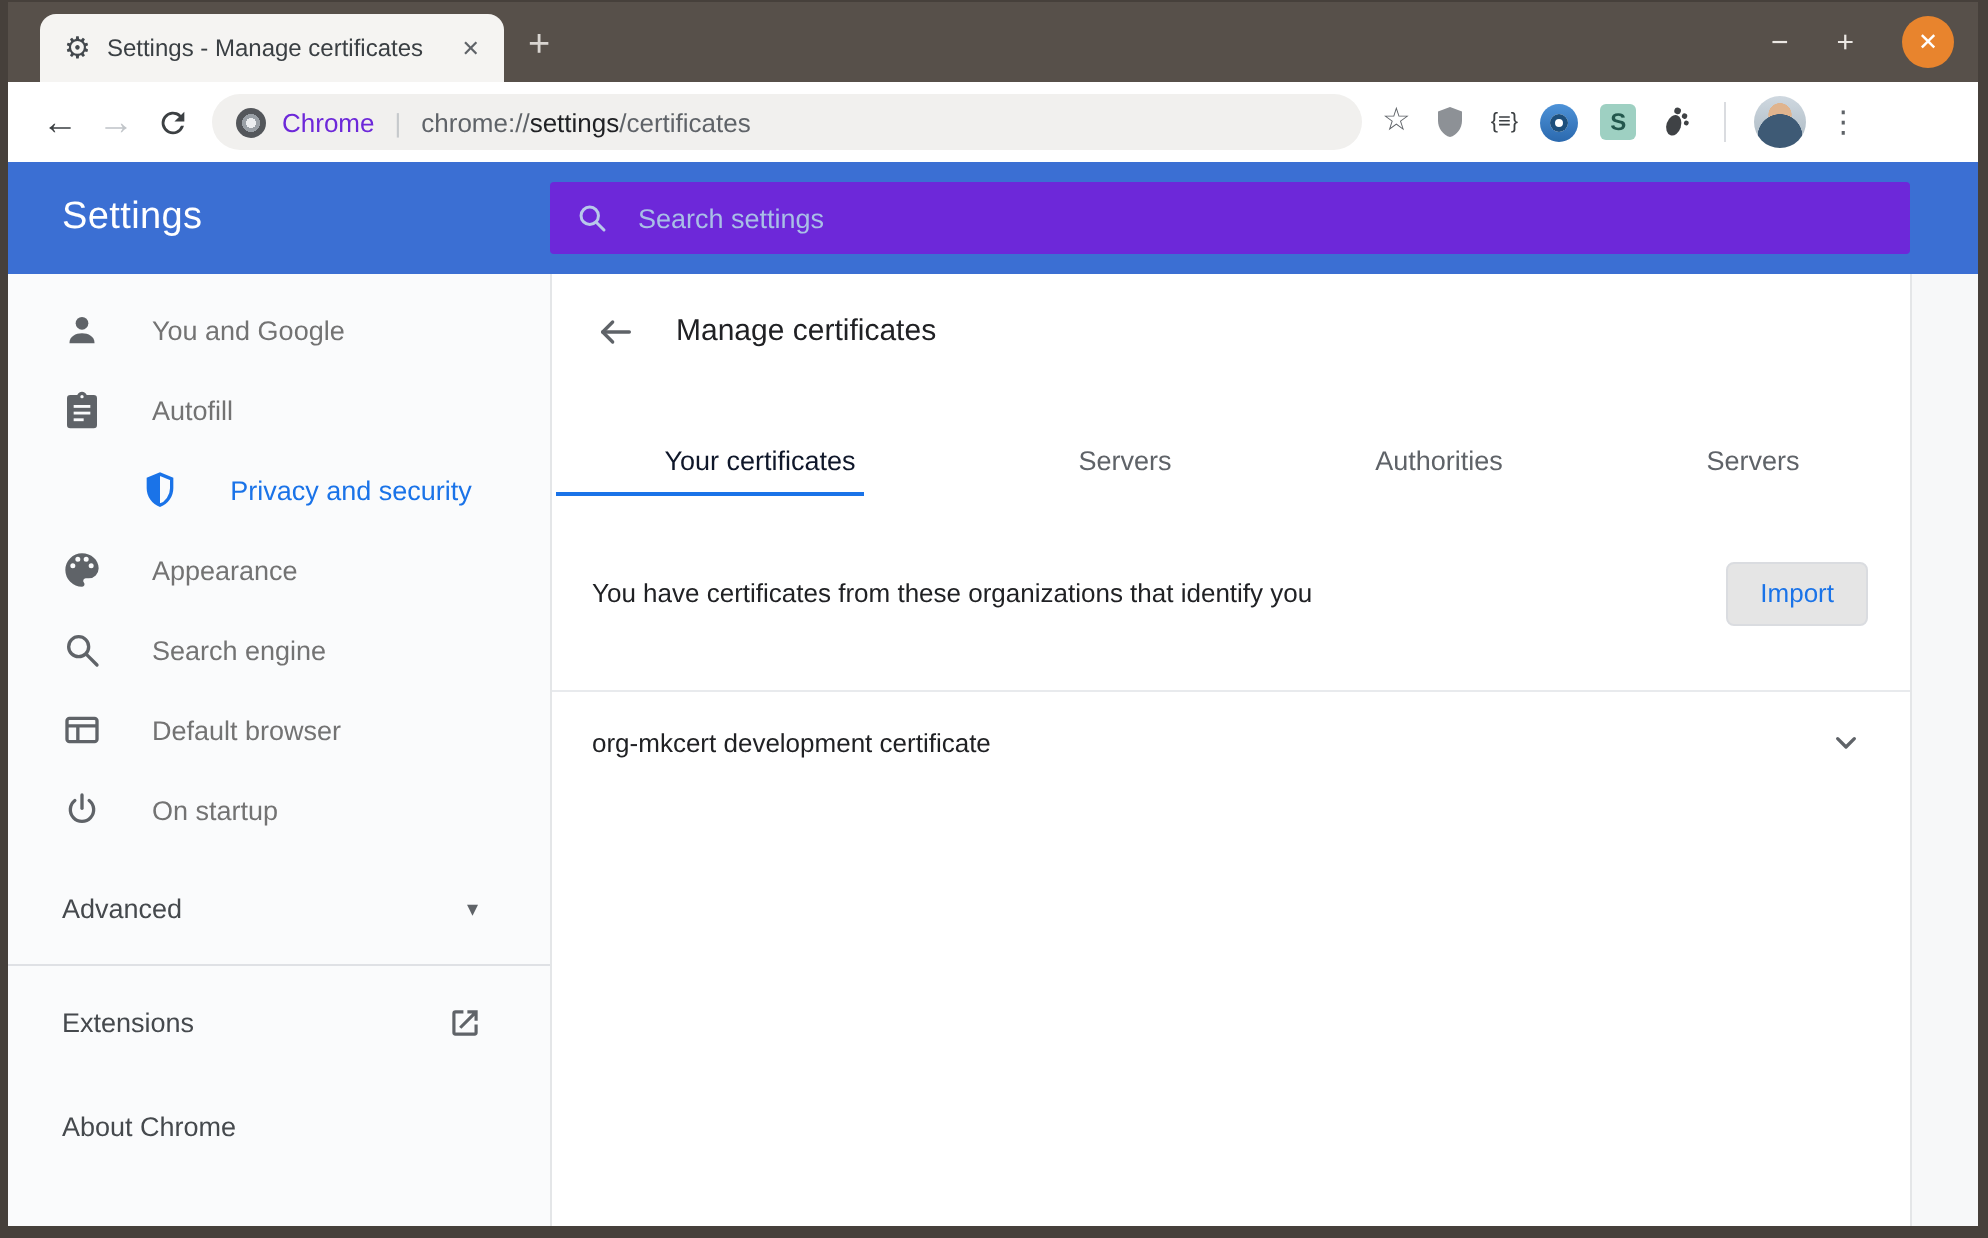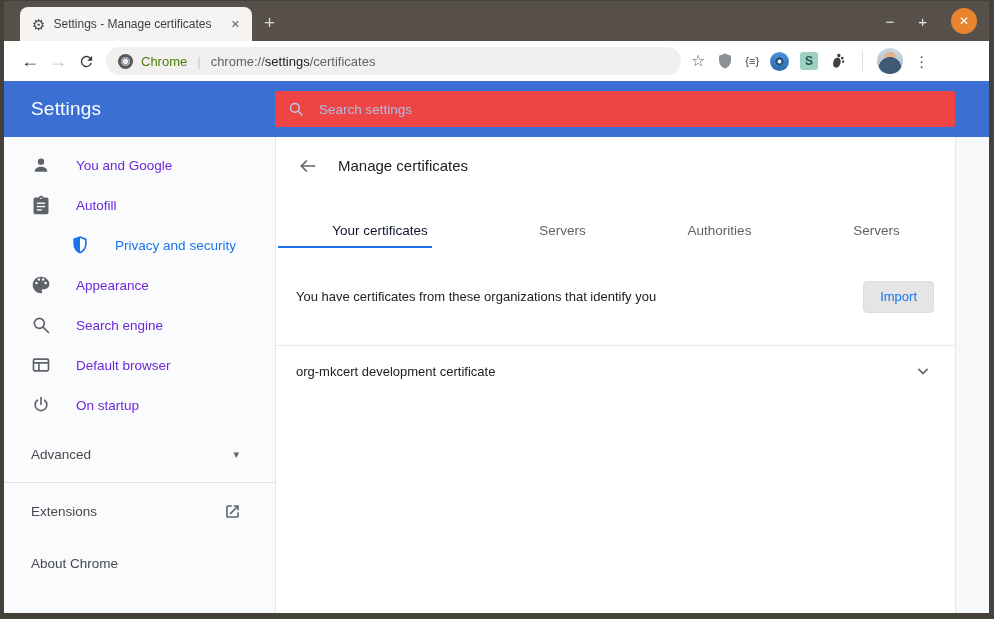--- a/index.html
+++ b/index.html
@@ -19,48 +19,48 @@
   .closebtn{width:26px;height:26px;border-radius:50%;background:#e8842d;color:#fff;font-size:12px;font-weight:bold;display:flex;align-items:center;justify-content:center;}
 
   
   .toolbar{height:40px;background:#fff;display:flex;align-items:center;padding:0 10px 0 12px;flex:none;}
   .navbtn{width:28px;text-align:center;font-size:18px;line-height:1;color:#3c4043;flex:none;}
   .navbtn.disabled{color:#c1c5c9;}
   .reload-ic{width:28px;display:flex;justify-content:center;flex:none;}
   .omnibox{flex:1;height:28px;background:#f1f0ee;border-radius:14px;margin:0 10px 0 6px;display:flex;align-items:center;padding:0 12px;gap:8px;min-width:0;max-width:575px;}
   .chrome-logo{width:15px;height:15px;border-radius:50%;flex:none;
     background:radial-gradient(circle at 50% 50%, #eceef0 0 2.5px, #9aa0a6 2.5px 4.5px, #54575b 4.5px);}
-  .site-label{font-size:13px;color:#4d7c0f;}
+  .site-label{font-size:13px;color:#6d28d9;}
   .url-sep{color:#c6c9cc;font-size:13px;margin:0 2px;}
   .url{font-size:13px;color:#5f6368;white-space:nowrap;overflow:hidden;}
   .url .host{color:#202124;}
   .tb-icons{display:flex;align-items:center;gap:11px;flex:none;}
   .star{font-size:16px;color:#5f6368;line-height:1;}
   .ext-json{font-size:11px;color:#3c4043;letter-spacing:0;}
   .ext-eye{width:19px;height:19px;border-radius:50%;background:linear-gradient(#4d92d8,#2b69ae);position:relative;}
   .ext-eye::after{content:"";position:absolute;left:5px;top:5px;width:9px;height:9px;border-radius:50%;background:#fff;box-shadow:inset 0 0 0 2.5px #1d4f7c;}
   .ext-s{width:18px;height:18px;border-radius:3px;background:#9ed0c2;color:#23574d;font-size:12px;font-weight:bold;display:flex;align-items:center;justify-content:center;}
   .tb-sep{width:1px;height:20px;background:#dadce0;margin:0 3px;}
   .avatar{width:26px;height:26px;border-radius:50%;flex:none;
     background:radial-gradient(circle at 50% 78%, #3e5a75 0 46%, rgba(0,0,0,0) 47%),
                radial-gradient(circle at 50% 36%, #e0b48e 0 27%, rgba(0,0,0,0) 28%),
                linear-gradient(#cfd8e0,#a8b6c0);}
   .kebab{font-size:15px;color:#5f6368;line-height:1;}
 
   
   .s-header{height:56px;background:#3b6fd3;position:relative;display:flex;align-items:center;flex:none;}
   .s-title{color:#fff;font-size:19px;margin-left:27px;letter-spacing:.2px;}
-  .s-search{position:absolute;left:271px;width:680px;top:10px;height:36px;background:#ef4444;border-radius:2px;display:flex;align-items:center;padding:0 12px;gap:12px;}
+  .s-search{position:absolute;left:271px;width:680px;top:10px;height:36px;background:#6d28d9;border-radius:2px;display:flex;align-items:center;padding:0 12px;gap:12px;}
   .s-search input{background:transparent;border:none;outline:none;color:#fff;font-size:13.5px;flex:1;font-family:inherit;}
   .s-search input::placeholder{color:#a9bfe6;}
 
   
   .content{flex:1;display:flex;min-height:0;}
   .sidebar{width:271px;flex:none;background:#fafbfc;padding-top:8px;}
-  .side-item{height:40px;display:flex;align-items:center;padding-left:27px;gap:25px;color:#6d28d9;cursor:default;}
+  .side-item{height:40px;display:flex;align-items:center;padding-left:27px;gap:25px;color:#737373;cursor:default;}
   .side-item .ic{width:20px;height:20px;color:#5f6368;flex:none;display:flex;}
   .side-item .lbl{font-size:13.5px;font-weight:500;}
   .side-item.active{color:#1967d2;justify-content:center;}
   .side-item.active .ic{color:#1a73e8;}
   .side-item.active .lbl{color:#1a73e8;}
   .adv-row{margin-top:9px;height:40px;display:flex;align-items:center;justify-content:space-between;padding:0 36px 0 27px;}
   .adv-row .lbl{font-size:13.5px;font-weight:500;color:#45494d;}
   .adv-row .caret{color:#5f6368;font-size:11px;}
   .side-div{border-top:1px solid #dfe1e5;margin:8px 0;}
   .ext-row{height:40px;display:flex;align-items:center;justify-content:space-between;padding:0 33px 0 27px;}

